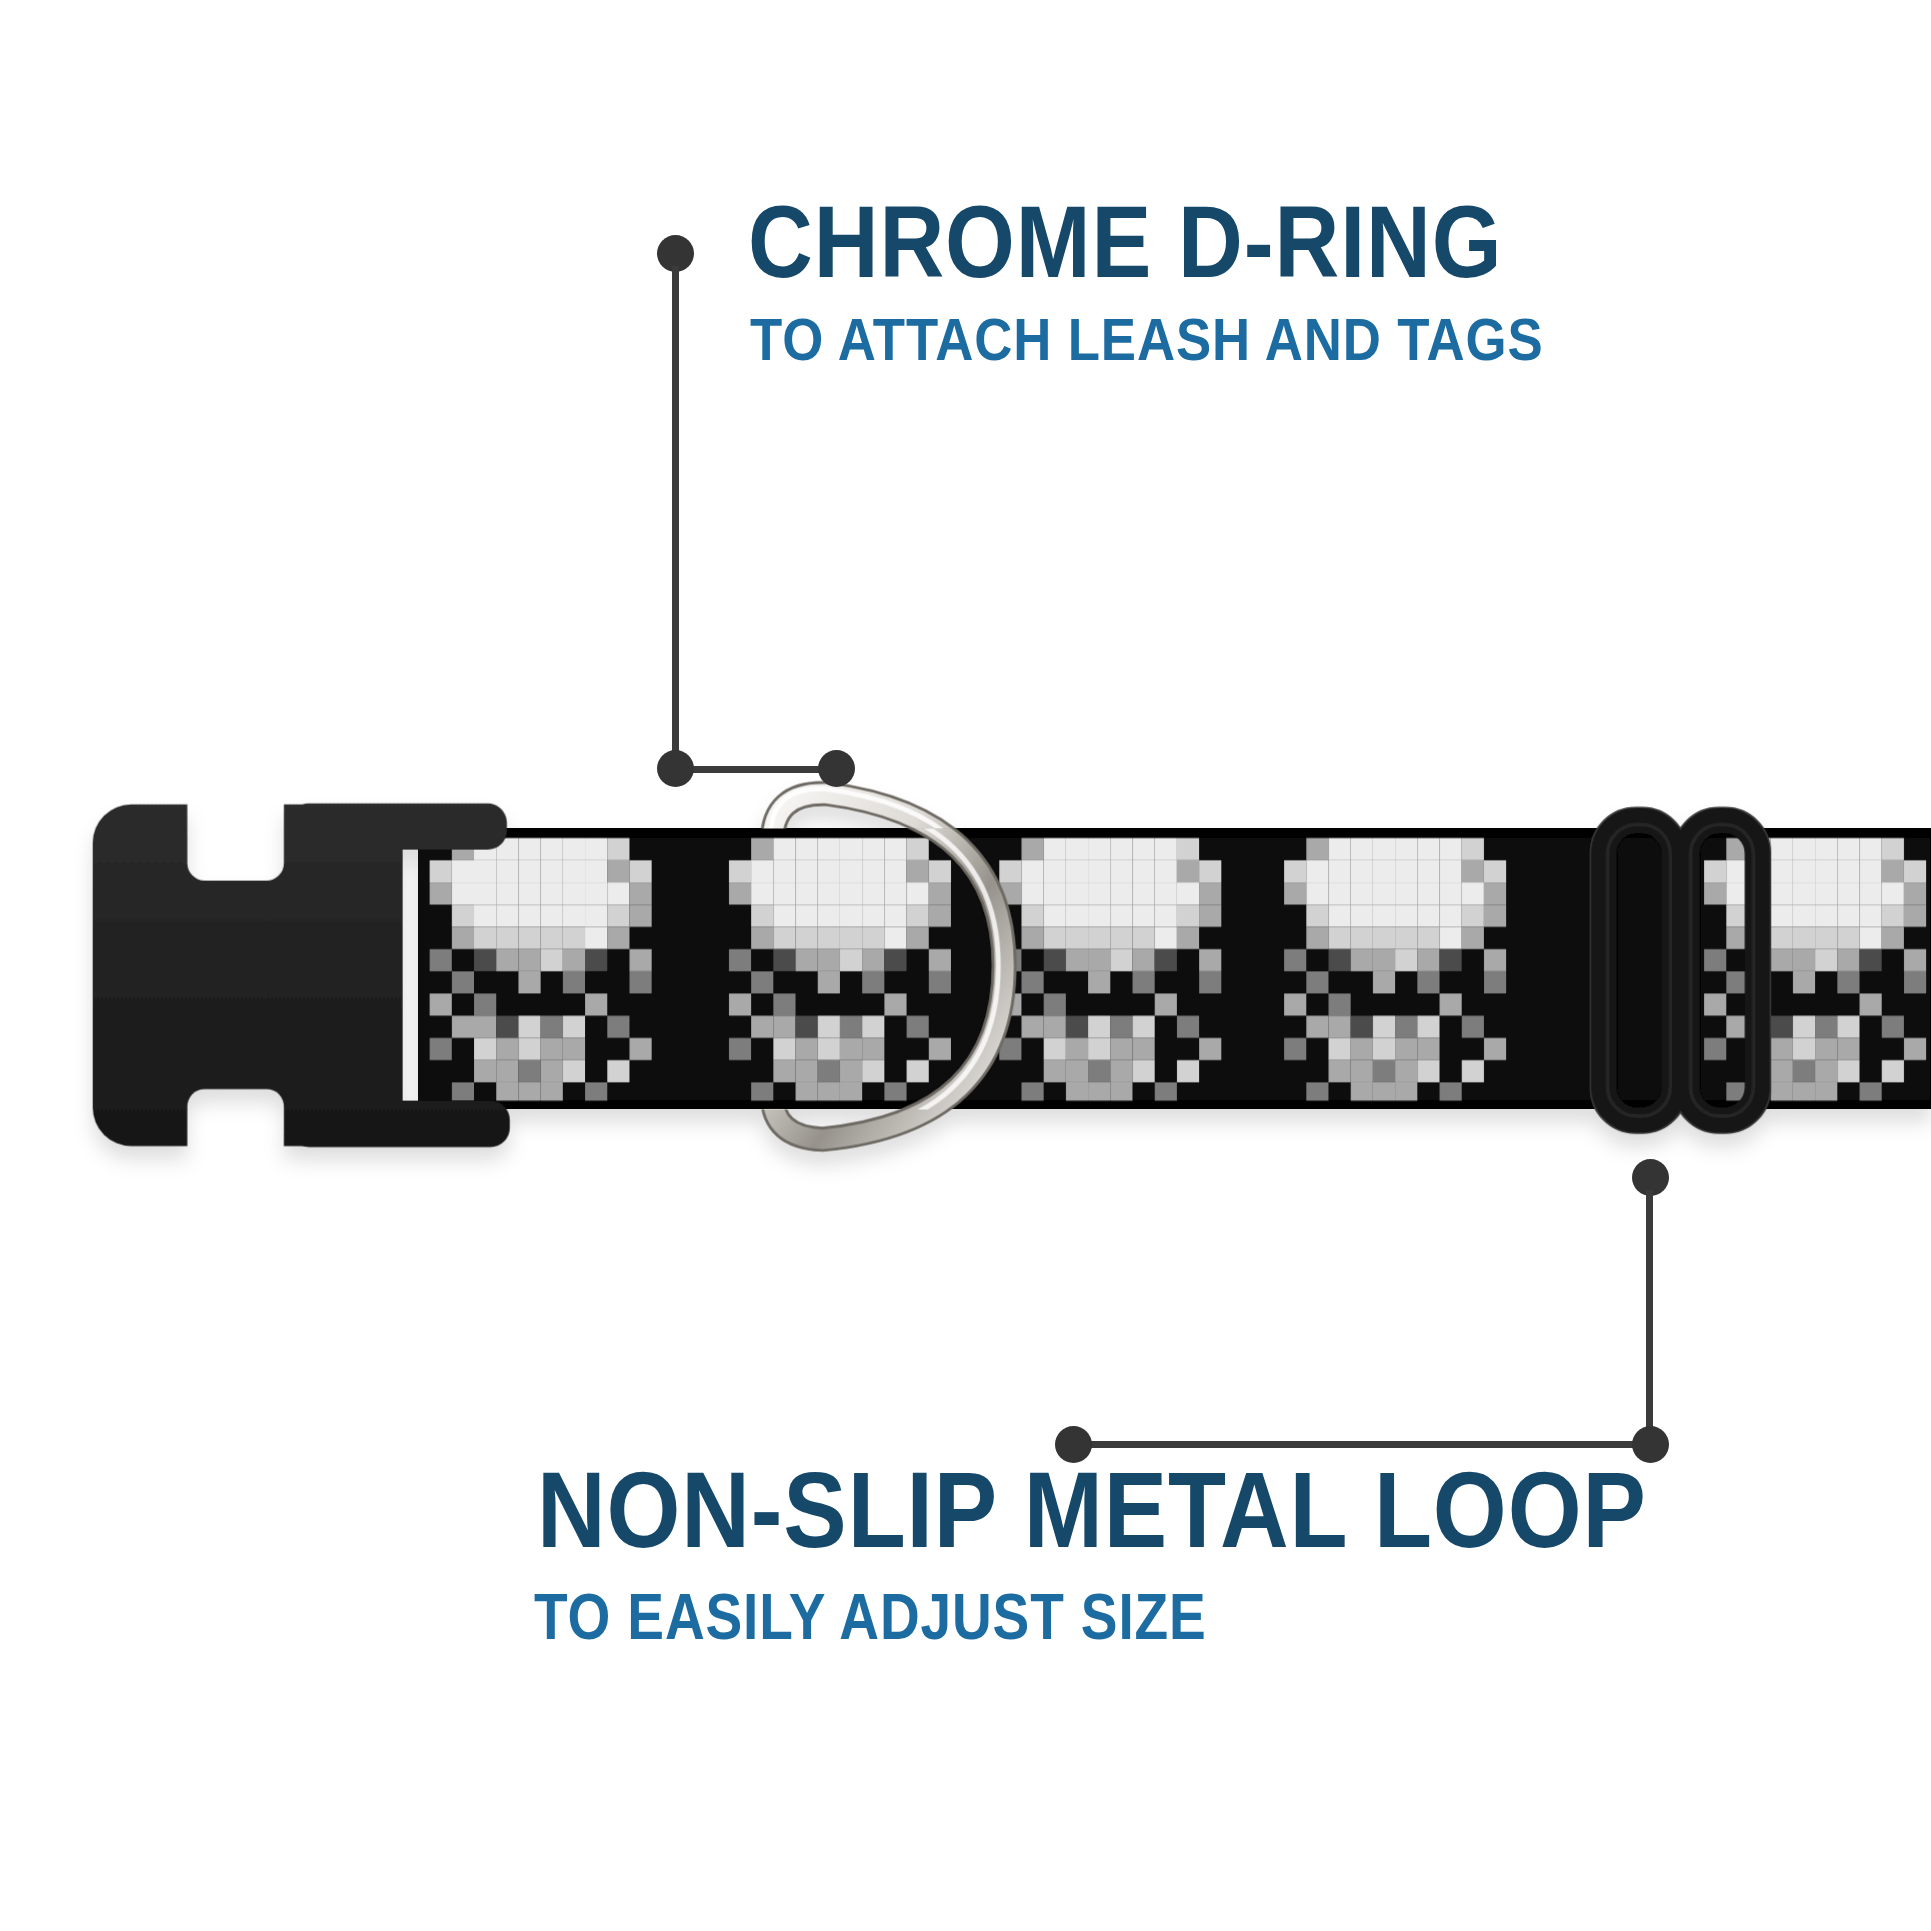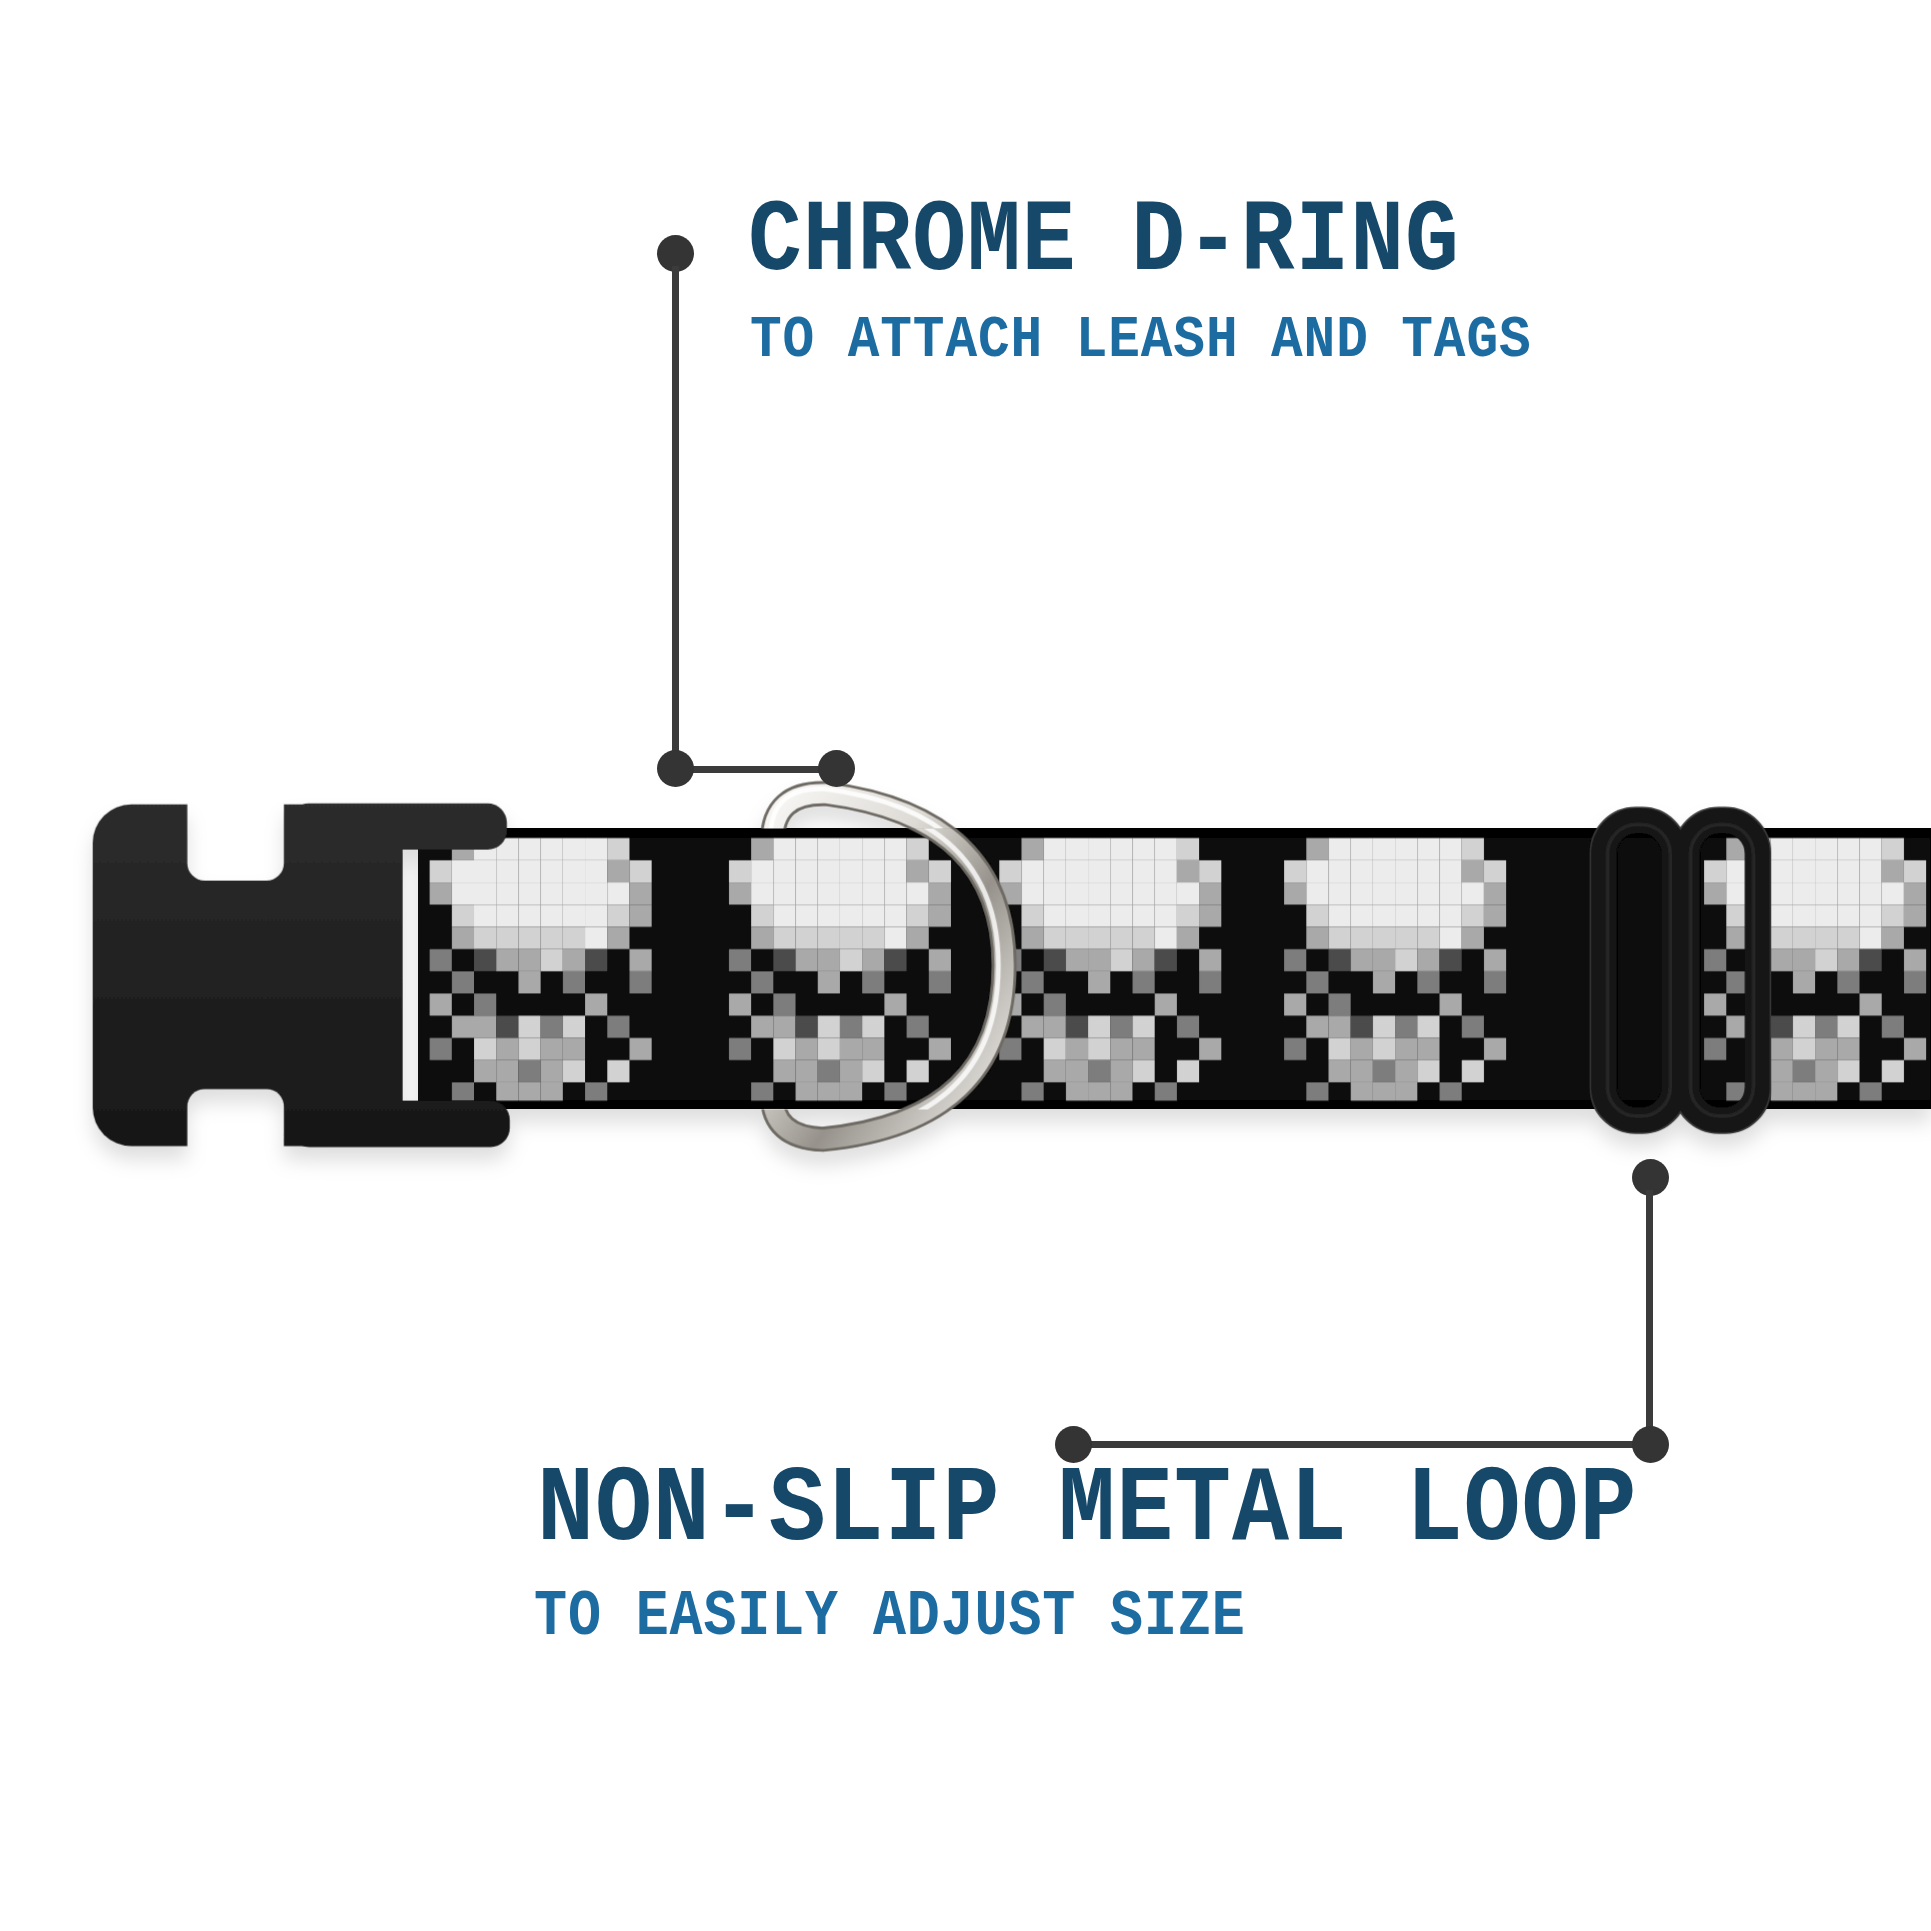--- a/index.html
+++ b/index.html
@@ -1,17 +1,17 @@
 <!DOCTYPE html>
 <html><head>
 <meta charset="utf-8">
 <style>
   html,body{margin:0;padding:0;background:#ffffff;}
   .stage{position:relative;width:1931px;height:1931px;background:#ffffff;overflow:hidden;
-         font-family:Liberation Mono, monospace;}
+         font-family:Liberation Sans, sans-serif;}
 
   
   .dot{position:absolute;width:37px;height:37px;border-radius:50%;background:#343434;}
   .cline{position:absolute;background:#3b3b3b;}
 
   
   .callout-title{position:absolute;font-weight:700;color:#16486a;white-space:nowrap;
                  transform-origin:left top;line-height:1;}
   .callout-sub{position:absolute;font-weight:700;color:#1c6ca2;white-space:nowrap;
                transform-origin:left top;line-height:1;}

